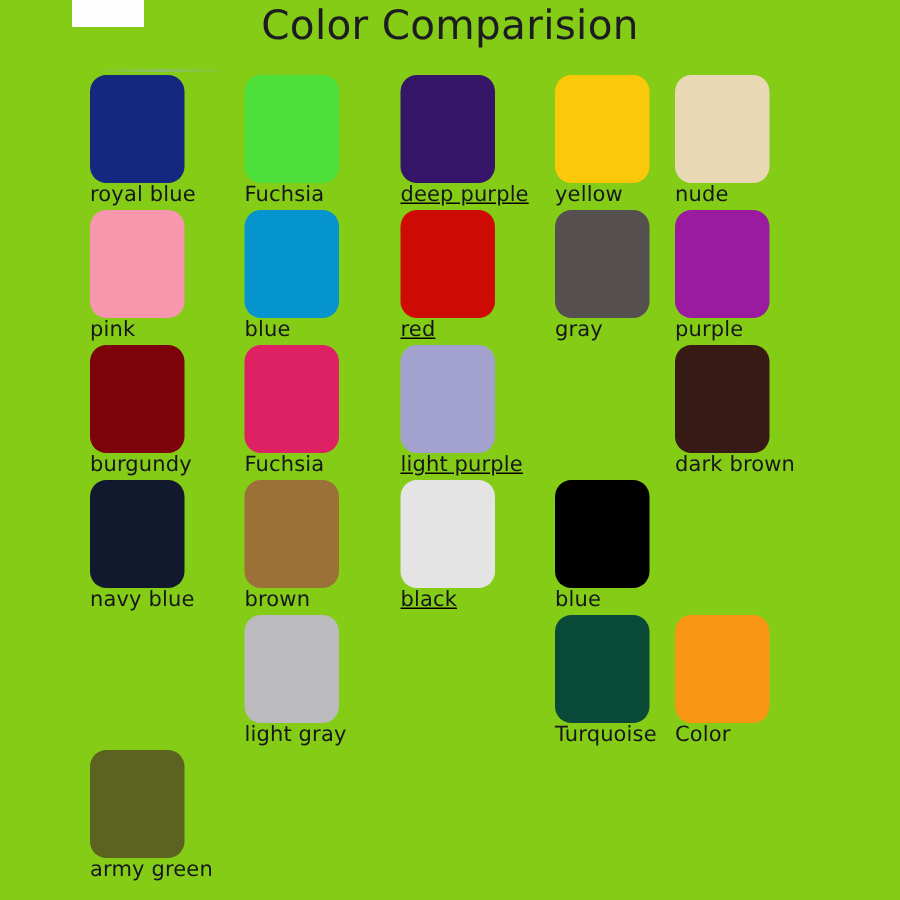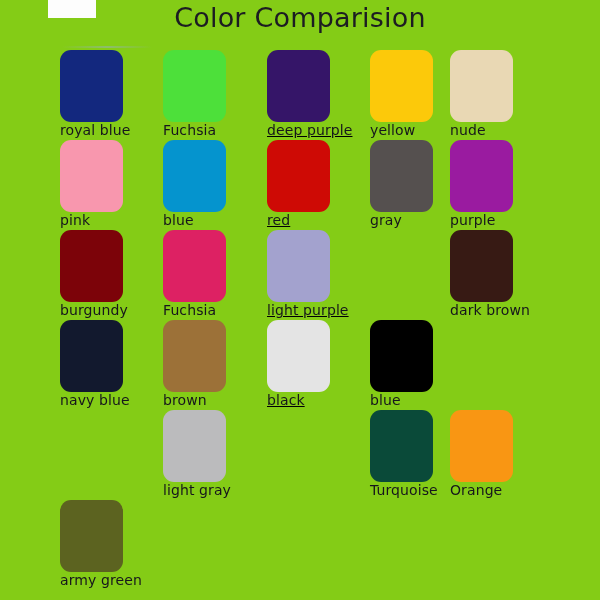--- a/index.html
+++ b/index.html
@@ -188,21 +188,21 @@
         <div class="swatch-cell col-1">
           <div class="swatch-chip" style="background-color: rgb(187, 187, 189);"></div>
           <div class="swatch-label">light gray</div>
         </div>
         <div class="swatch-cell col-3">
           <div class="swatch-chip" style="background-color: rgb(10, 74, 57);"></div>
           <div class="swatch-label">Turquoise</div>
         </div>
         <div class="swatch-cell col-4">
           <div class="swatch-chip" style="background-color: rgb(249, 150, 19);"></div>
-          <div class="swatch-label">Orange</div>
+          <div class="swatch-label">Color</div>
         </div>
       </div>
       <div class="swatch-row">
         <div class="swatch-cell col-0">
           <div class="swatch-chip" style="background-color: rgb(92, 99, 32);"></div>
           <div class="swatch-label">army green</div>
         </div>
       </div>
     </div>
 

